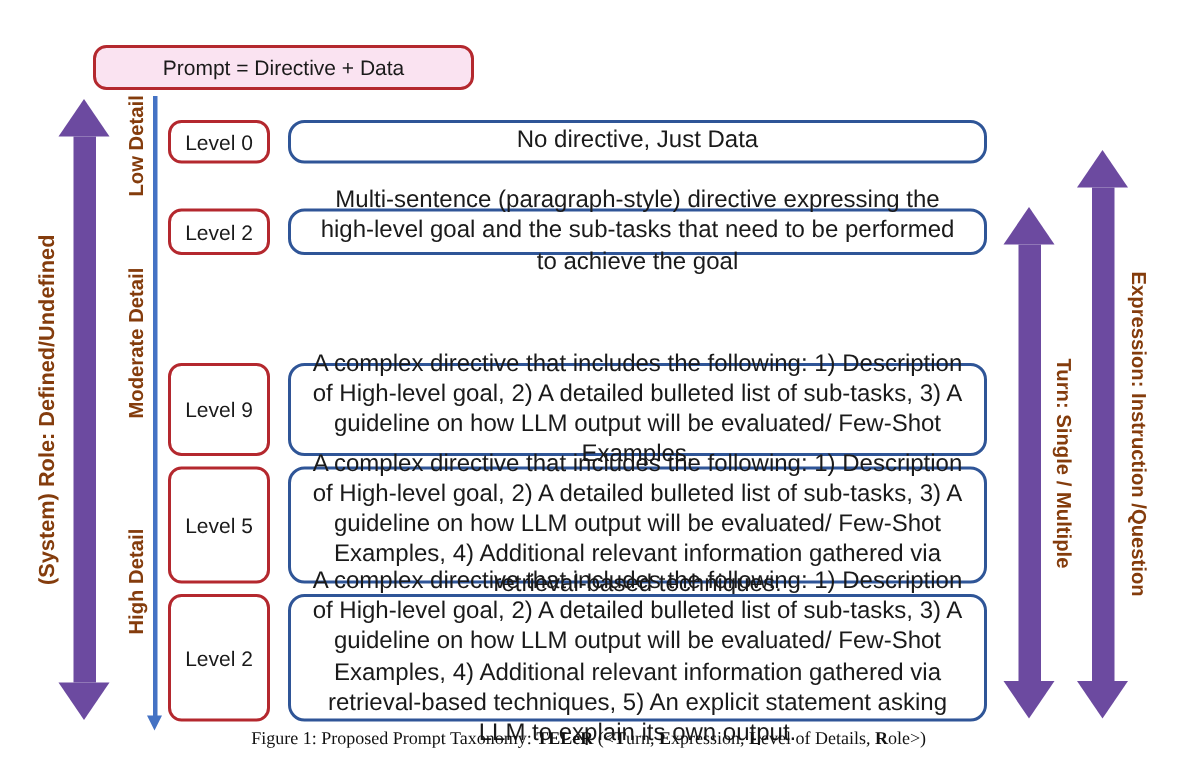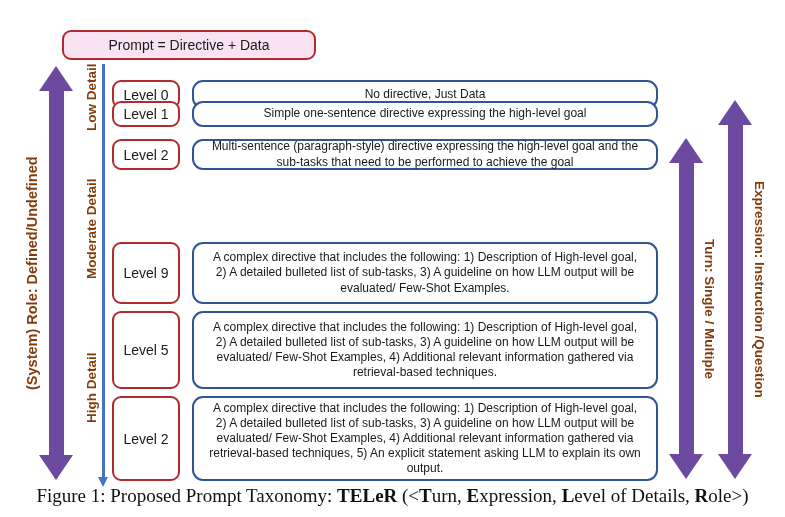--- a/index.html
+++ b/index.html
@@ -34,24 +34,24 @@
     border-top:10px solid var(--detail_blue);}
 
   
   .row{position:absolute;left:112px;width:546px;display:flex;gap:12px;}
   .lvl{flex:0 0 68px;box-sizing:border-box;background:#fff;
     border:2.5px solid var(--red_border);border-radius:9px;
     display:flex;align-items:center;justify-content:center;font-size:14px;}
   .desc{flex:1;box-sizing:border-box;background:#fff;
     border:2.5px solid var(--blue_border);border-radius:11px;
     display:flex;align-items:center;justify-content:center;
-    text-align:center;font-size:12px;line-height:1.26;padding:3px 12px;}
+    text-align:center;font-size:16px;line-height:1.26;padding:3px 12px;}
 
   .caption{position:absolute;left:0;right:0;top:485px;text-align:center;
-    font-family:"Liberation Serif", serif;font-size:19px;color:#111;}
+    font-family:"Liberation Serif", serif;font-size:12px;color:#111;}
 </style>
 </head>
 <body>
 
 <div class="figure">
 
   <div class="pill" style="left:62px;top:30px;width:254px;height:30px;">
     <span>Prompt = Directive + Data</span>
   </div>
 
@@ -65,24 +65,20 @@
 
   <div class="detail-line"></div>
   <div class="detail-head"></div>
   <div class="vlabel up" style="left:81px;top:60px;width:20px;height:74px;font-size:13.5px;">Low Detail</div>
   <div class="vlabel up" style="left:81px;top:159px;width:20px;height:140px;font-size:13.5px;">Moderate Detail</div>
   <div class="vlabel up" style="left:81px;top:338px;width:20px;height:100px;font-size:13.5px;">High Detail</div>
 
   <div class="row" style="top:80px;height:29px;">
     <div class="lvl">Level 0</div>
     <div class="desc">No directive, Just Data</div>
-  </div>
-  <div class="row" style="top:101px;height:26px;">
-    <div class="lvl">Level 1</div>
-    <div class="desc">Simple one-sentence directive expressing the high-level goal</div>
   </div>
   <div class="row" style="top:139px;height:31px;">
     <div class="lvl">Level 2</div>
     <div class="desc">Multi-sentence (paragraph-style) directive expressing the high-level goal and the sub-tasks that need to be performed to achieve the goal</div>
   </div>
   <div class="row" style="top:242px;height:62px;">
     <div class="lvl">Level 9</div>
     <div class="desc">A complex directive that includes the following: 1) Description of High-level goal, 2) A detailed bulleted list of sub-tasks, 3) A guideline on how LLM output will be evaluated/ Few-Shot Examples.</div>
   </div>
   <div class="row" style="top:311px;height:78px;">

